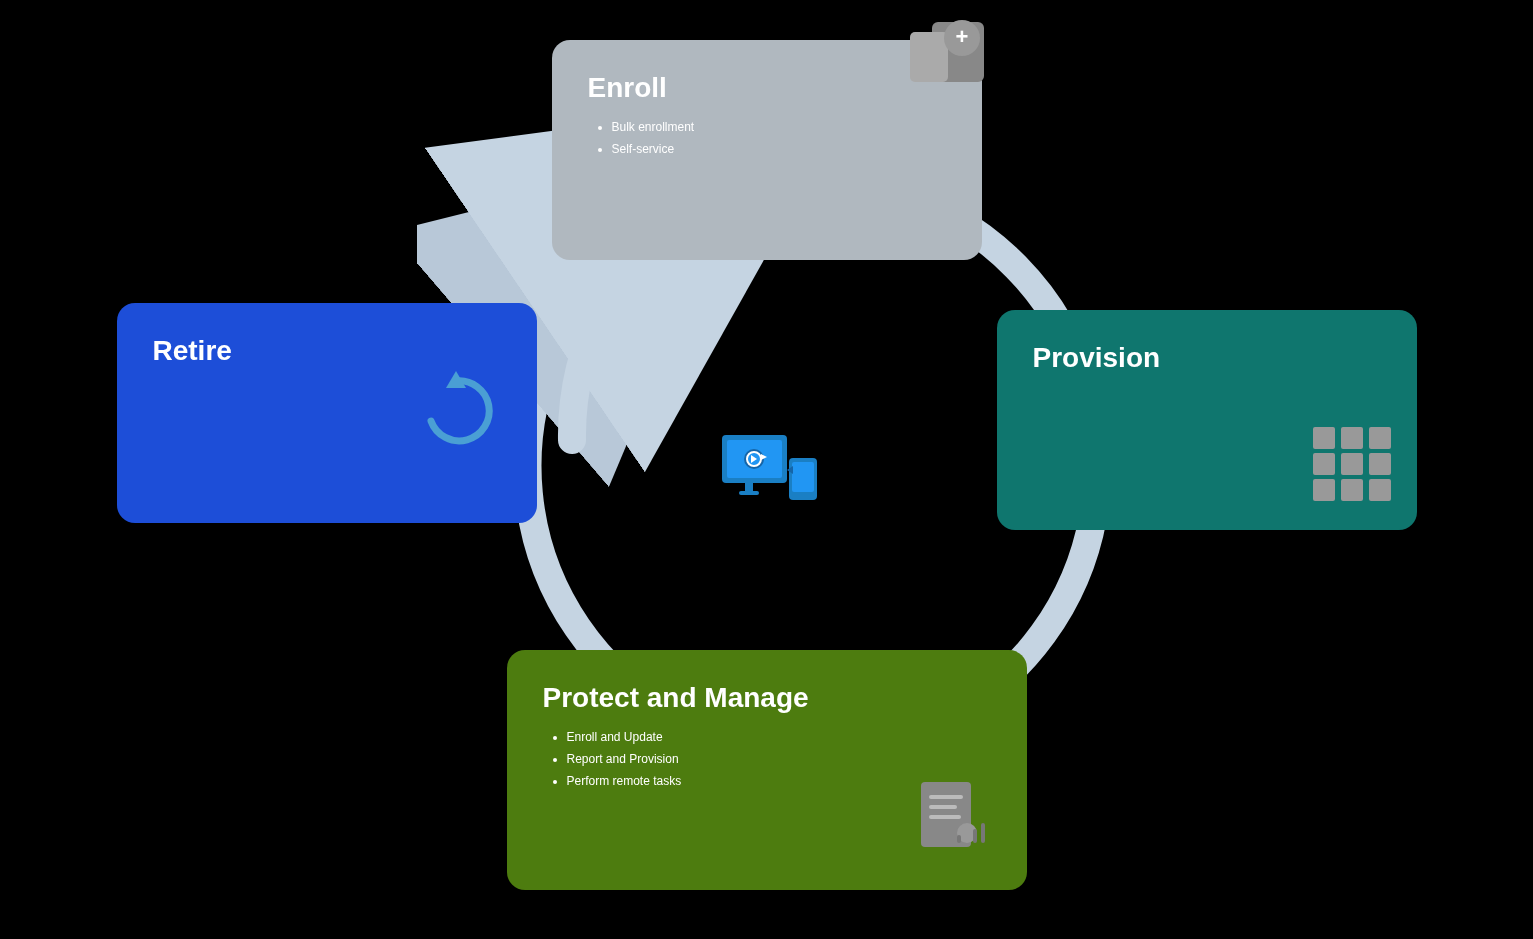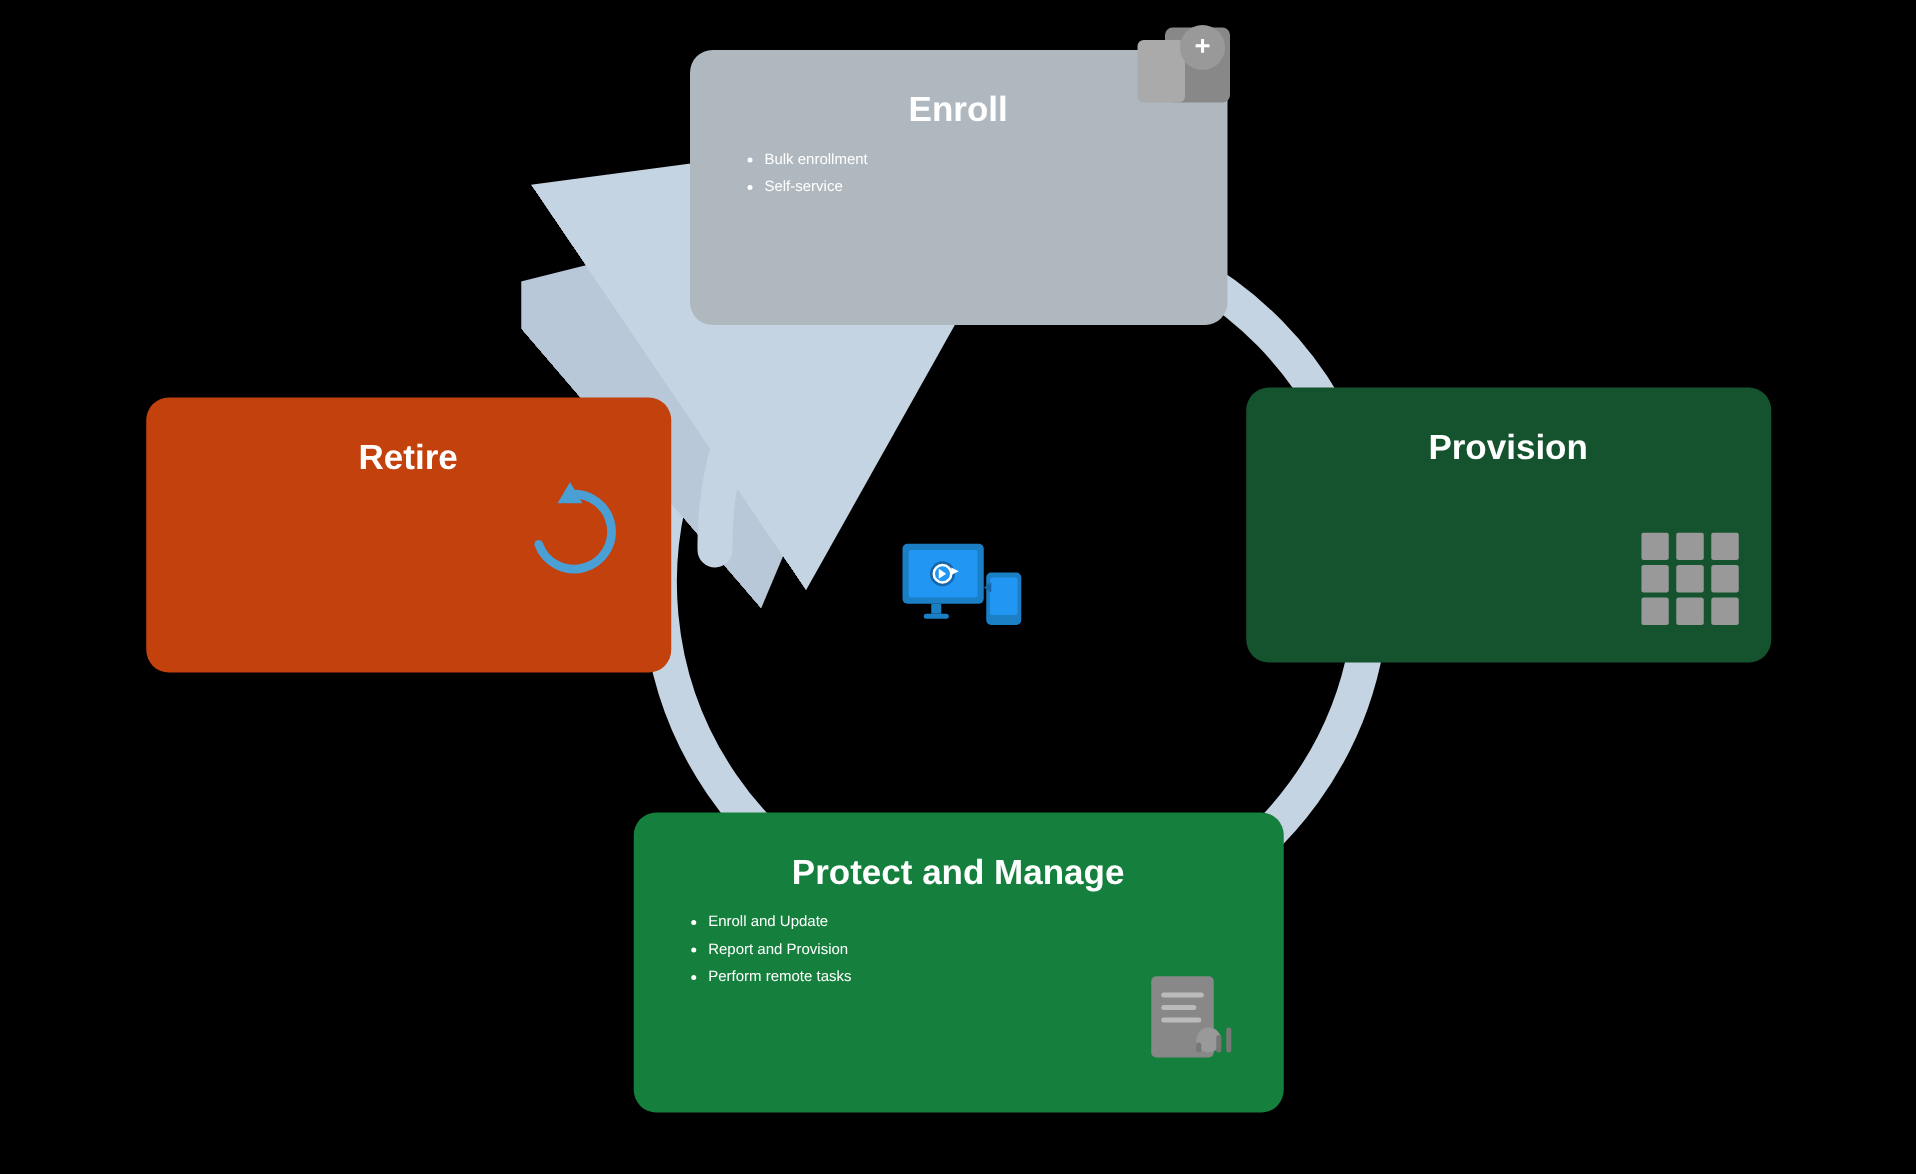--- a/index.html
+++ b/index.html
@@ -31,49 +31,48 @@
     .card-enroll {
       background: #b0b8bf;
       top: 10px;
       left: 50%;
       transform: translateX(-50%);
       width: 430px;
       min-height: 220px;
     }
 
     .card-provision {
-      background: #14532d;
+      background: #0f766e;
       top: 280px;
       right: 0px;
       width: 420px;
       min-height: 220px;
     }
 
     .card-protect {
-      background: #15803d;
+      background: #4d7c0f;
       bottom: 20px;
       left: 50%;
       transform: translateX(-50%);
       width: 520px;
       min-height: 240px;
     }
 
     .card-retire {
-      background: #c2410c;
-      top: 288px;
+      background: #1d4ed8;
+      top: 273px;
       left: 0px;
       width: 420px;
       min-height: 220px;
     }
 
     .card h2 {
       font-size: 28px;
       font-weight: 700;
       margin-bottom: 16px;
-      text-align: center;
     }
 
     .card ul {
       list-style: disc;
       padding-left: 24px;
     }
 
     .card ul li {
       font-size: 12px;
       margin-bottom: 8px;

